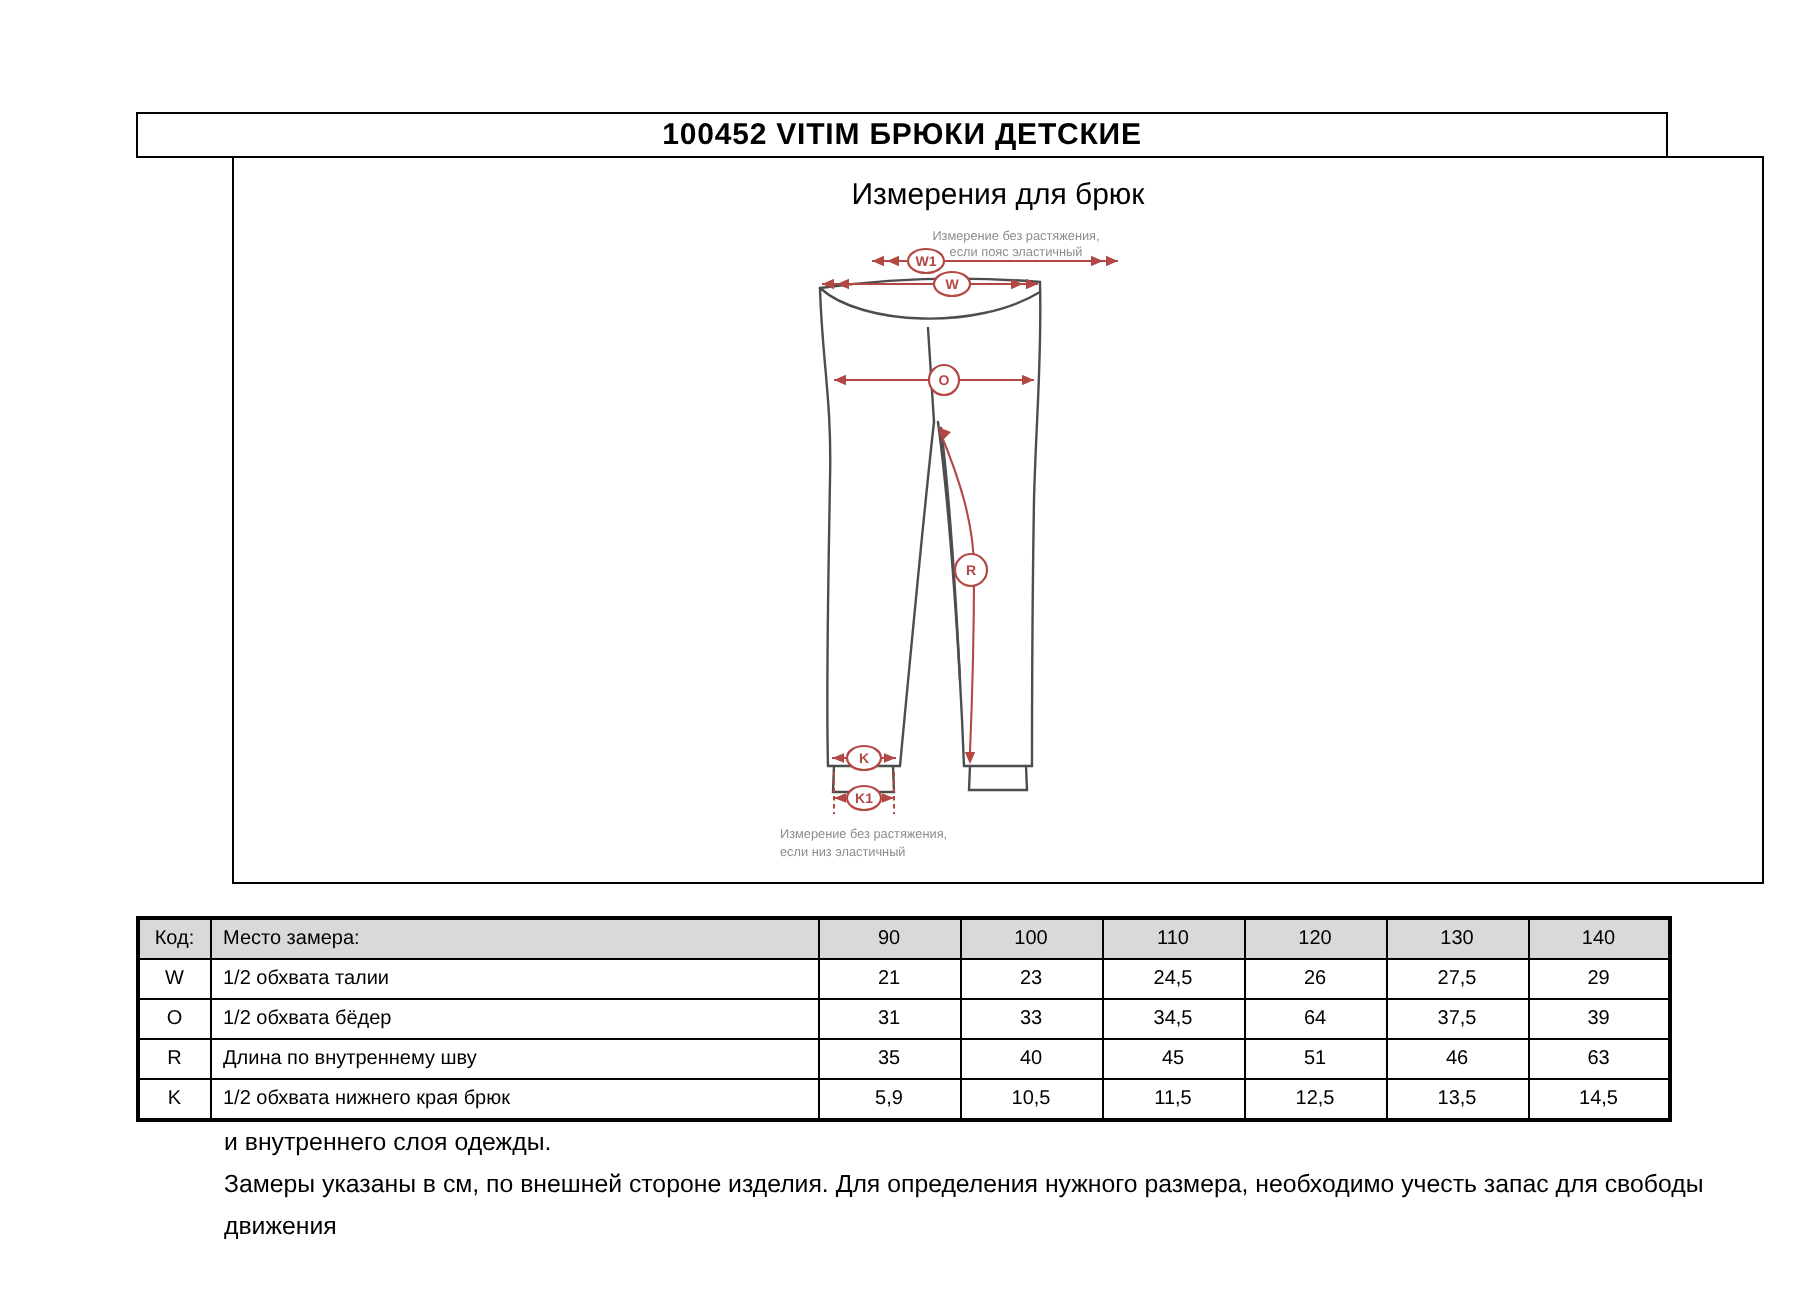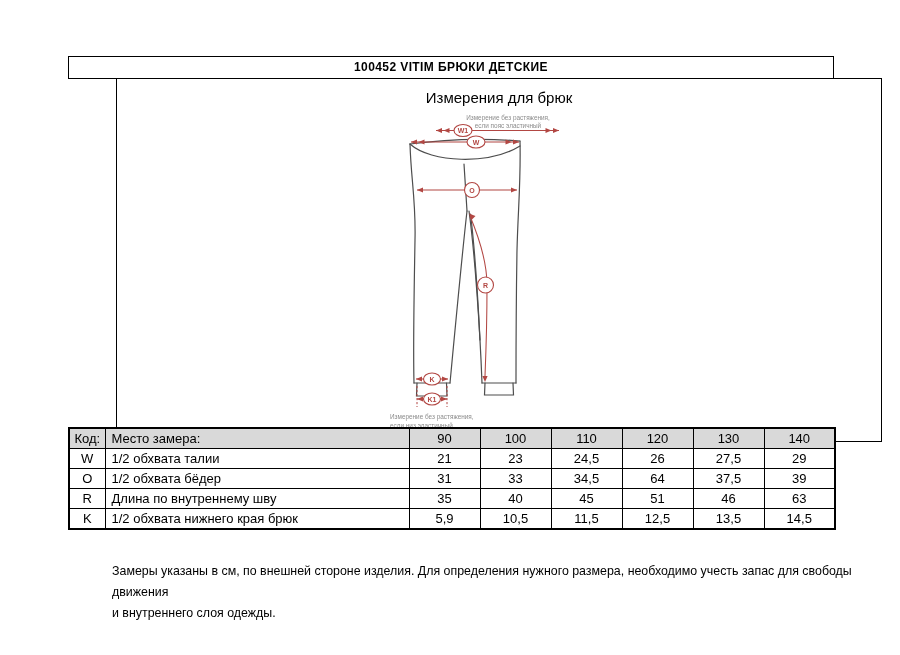--- a/index.html
+++ b/index.html
@@ -4,40 +4,40 @@
 <style>
   :root{
     --red:#b24743; --outline:#4d4d4d; --note:#8c8c8c; --hdr:#d9d9d9; --line:#000;
   }
   html,body{margin:0;padding:0;background:#fff;}
   .sheet{position:relative;width:900px;height:655px;background:#fff;
          font-family:"Liberation Sans",sans-serif;color:#000;overflow:hidden;}
 
   .title-box{position:absolute;left:68px;top:56px;width:764px;height:21px;
              border:1.5px solid var(--line);text-align:center;line-height:21px;
-             font-size:12px;font-weight:700;letter-spacing:.4px;}
+             font-size:15px;font-weight:700;letter-spacing:.4px;}
   .main-box{position:absolute;left:68px;top:78px;width:764px;height:362px;
             border:1.5px solid var(--line);margin-left:48px;}
   .subtitle{position:absolute;left:0;top:10px;width:100%;text-align:center;
             font-size:15px;font-weight:400;}
 
   .diagram-wrap{position:absolute;left:0px;top:26px;width:764px;height:334px;}
   svg{display:block;margin:0 auto;}
   .outline{stroke:var(--outline);stroke-width:1.2;fill:none;stroke-linecap:round;}
   .redline{stroke:var(--red);stroke-width:1.05;fill:none;}
   .reddash{stroke:var(--red);stroke-width:1;fill:none;stroke-dasharray:2.2,1.8;}
   .redfill{fill:var(--red);stroke:none;}
   .badge{fill:#fff;stroke:var(--red);stroke-width:1.1;}
   .rlabel{fill:var(--red);font-size:7px;font-weight:700;text-anchor:middle;
           font-family:"Liberation Sans",sans-serif;}
   .note{fill:var(--note);font-size:6.4px;font-family:"Liberation Sans",sans-serif;}
   .note.center{text-anchor:middle;}
 
-  .size-table{position:absolute;left:68px;top:427px;border-collapse:collapse;
-              table-layout:fixed;width:767px;font-size:13px;padding-left:16px;}
+  .size-table{position:absolute;left:68px;top:458px;border-collapse:collapse;
+              table-layout:fixed;width:767px;font-size:10px;padding-left:16px;}
   .size-table td{border:1.5px solid var(--line);height:19px;padding:0;
                  text-align:center;vertical-align:middle;overflow:hidden;white-space:nowrap;}
   .size-table{border:2px solid var(--line);}
   .size-table tr.hdr td{background:var(--hdr);}
   .size-table td.place{text-align:left;padding-left:6px;margin-left:12px;}
 
   .footer{position:absolute;left:112px;top:561px;width:745px;font-size:12.4px;
           line-height:21px;}
 </style>
 </head>
@@ -183,17 +183,17 @@
         <td>10,5</td>
         <td>11,5</td>
         <td>12,5</td>
         <td>13,5</td>
         <td>14,5</td>
       </tr>
     </tbody>
   </table>
 
   <div class="footer">
+    <div>и внутреннего слоя одежды.</div>
     <div>Замеры указаны в см, по внешней стороне изделия. Для определения нужного размера, необходимо учесть запас для свободы движения</div>
-    <div>и внутреннего слоя одежды.</div>
   </div>
 
 </div>
 
 </body></html>

